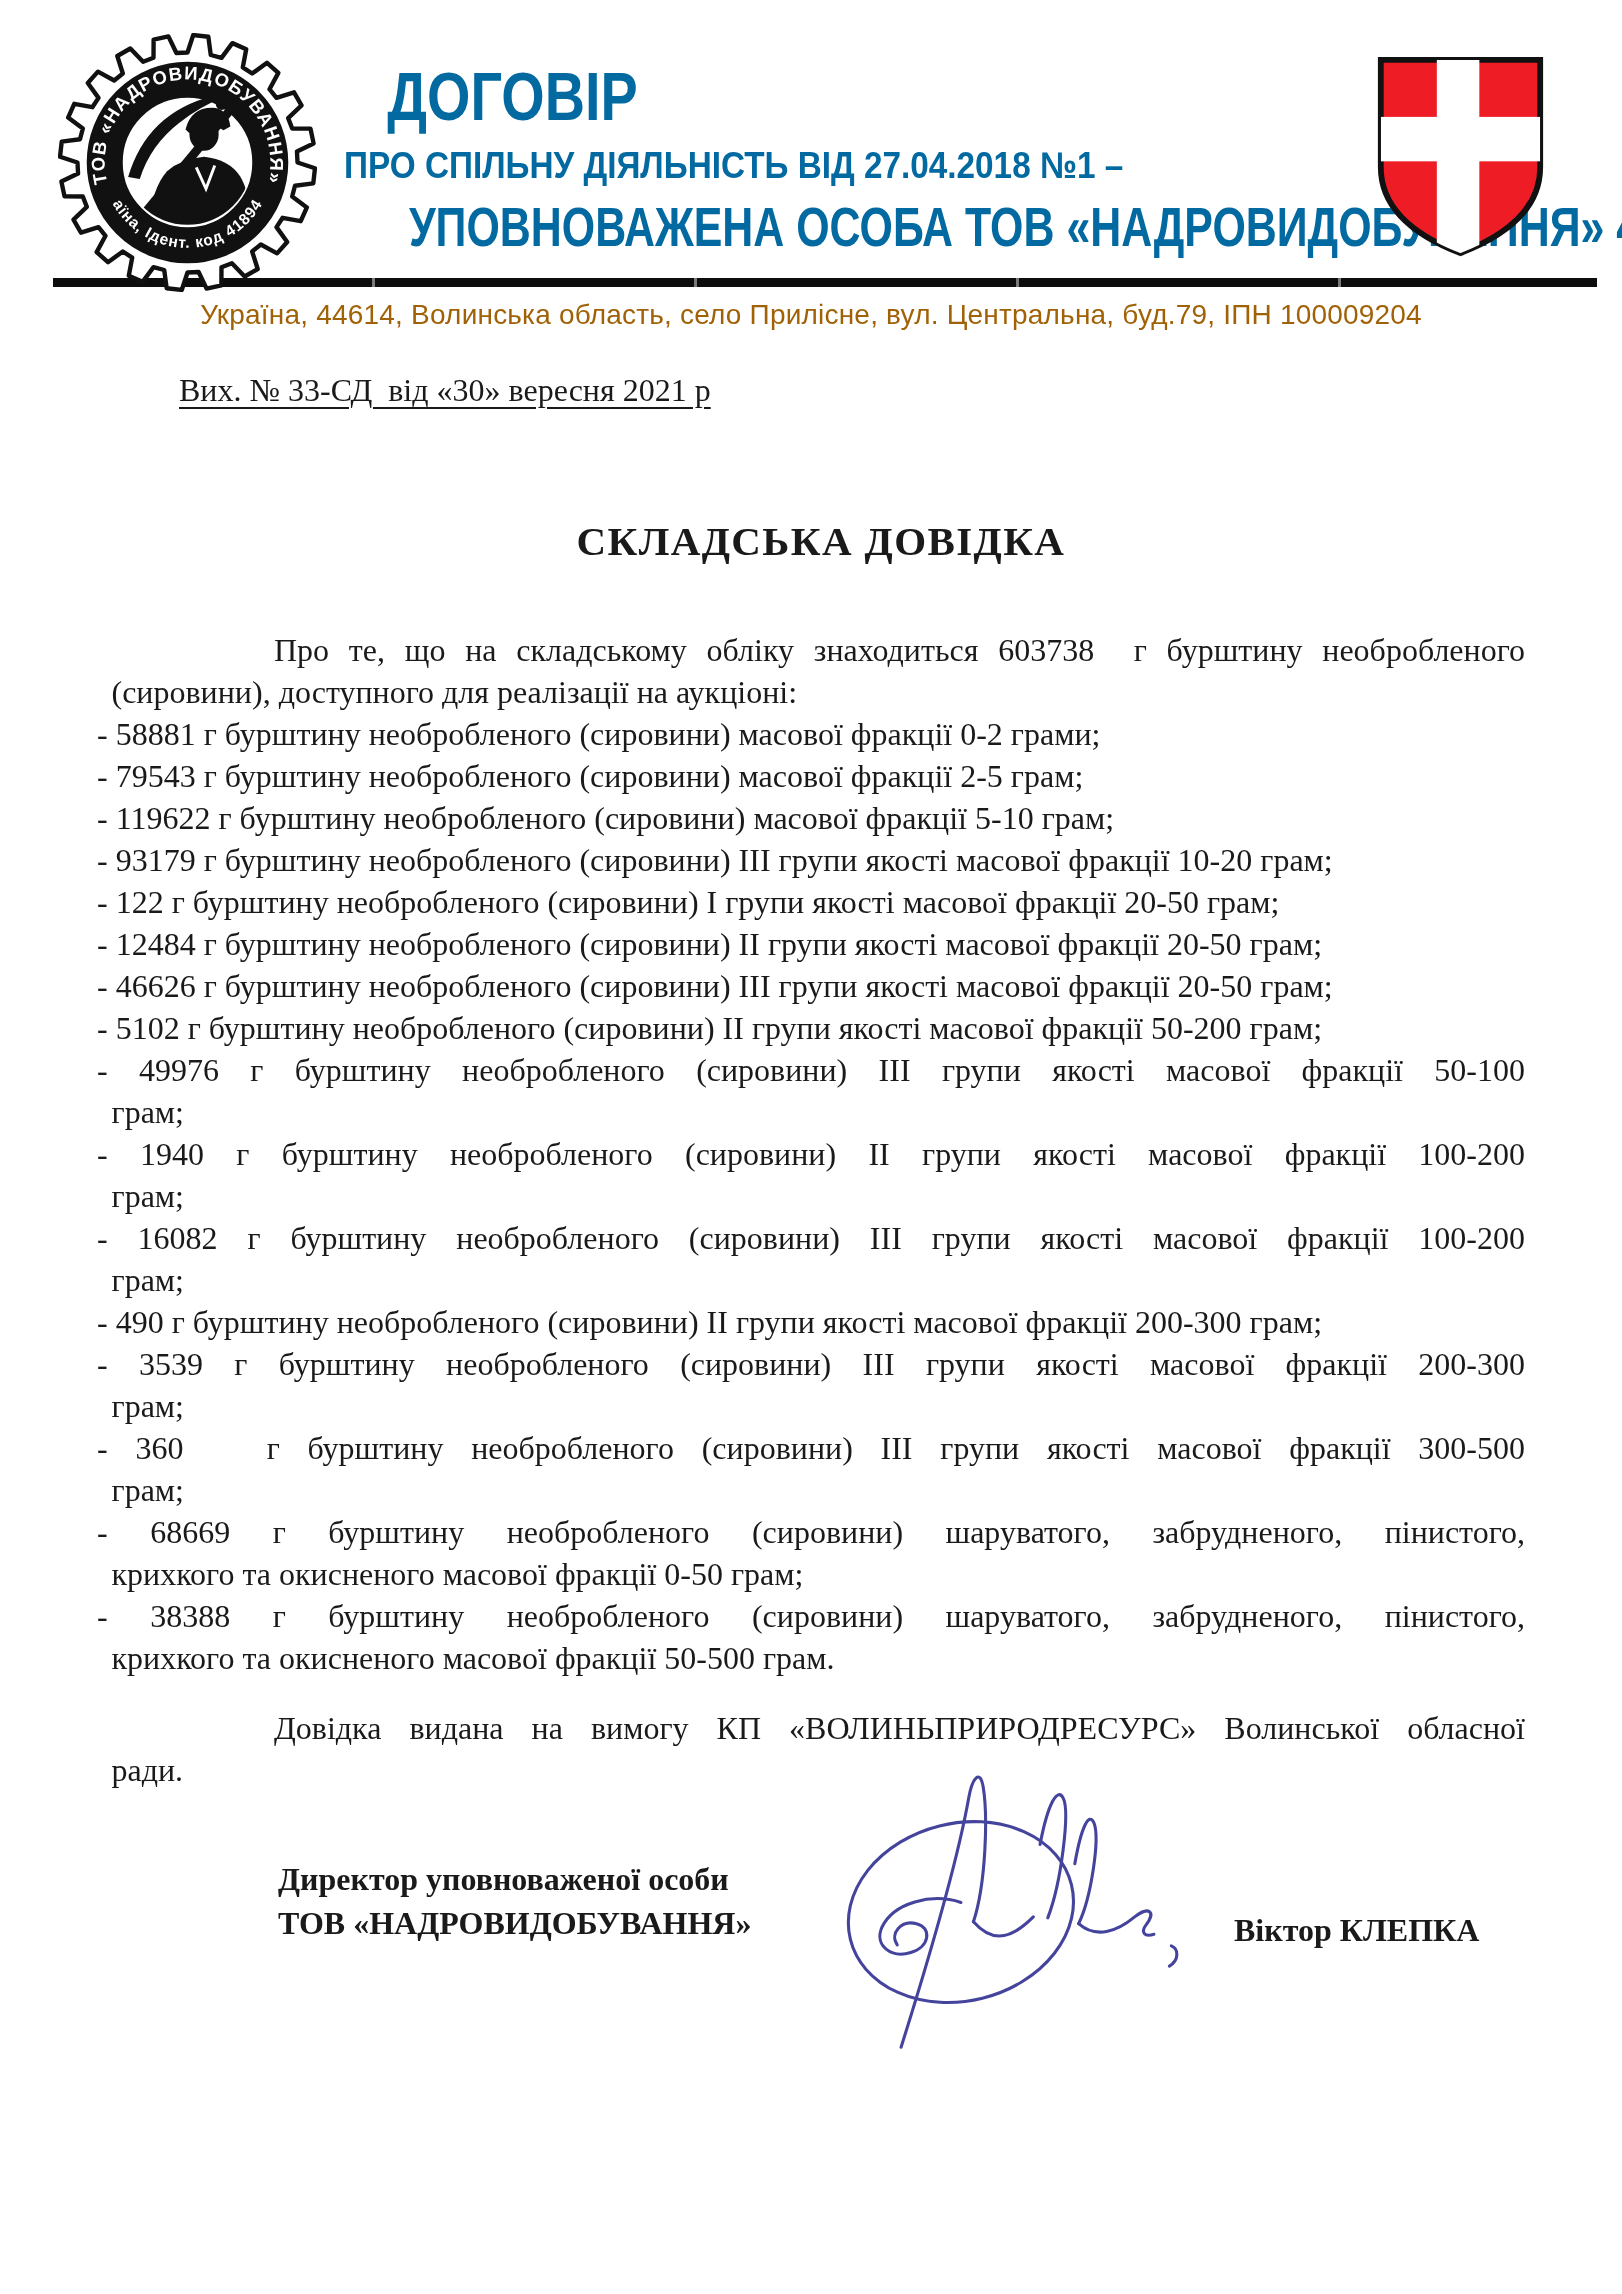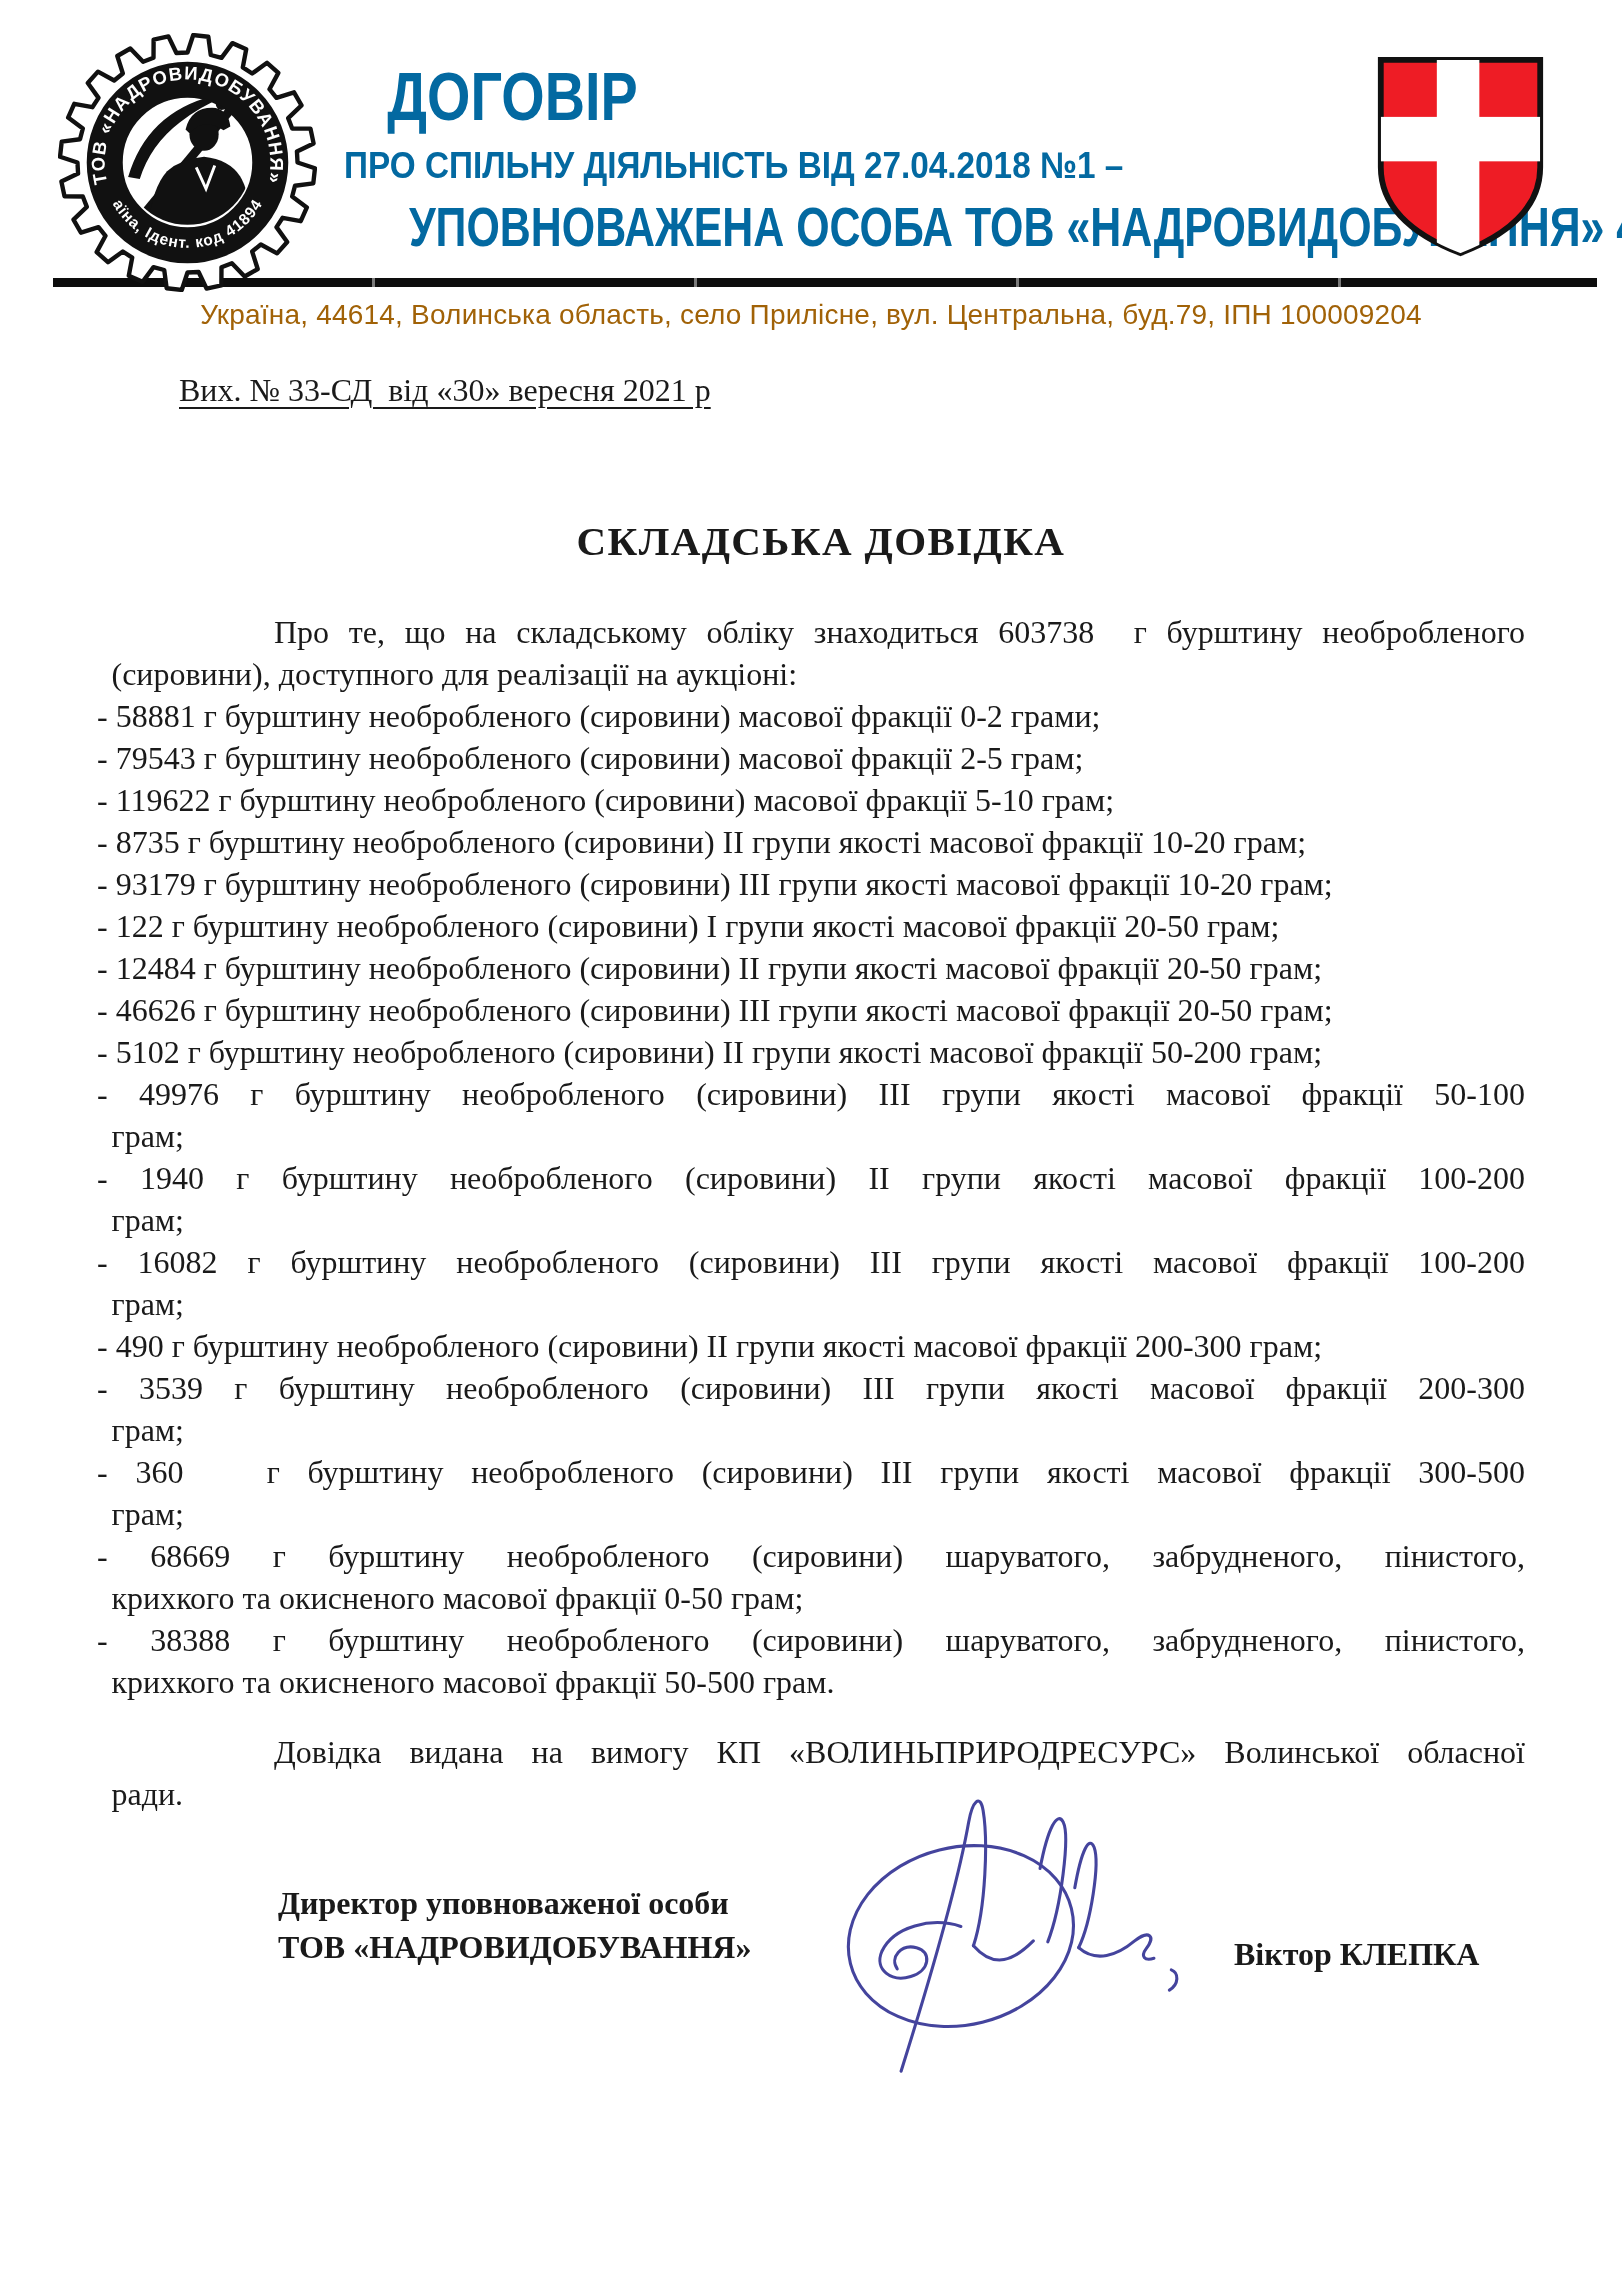--- a/index.html
+++ b/index.html
@@ -40,21 +40,21 @@
     margin:41px 0 0 179px;font-size:32px;
     text-decoration:underline;text-decoration-thickness:1.9px;text-underline-offset:5.8px;
   }
   
   .doc-heading{
     margin-top:108px;text-align:center;
     font-size:41px;font-weight:bold;letter-spacing:1.4px;margin-left:20px;
   }
   
   .content{margin:0 97px;font-size:32px;line-height:42px;}
-  .intro{margin-top:46px;}
+  .intro{margin-top:64px;}
   .line{width:100%;}
   .stretch{text-align:justify;text-align-last:justify;}
   .cont{padding-left:14.5px;}
   .indent{text-indent:177px;}
   .item .line:first-child{text-indent:0;}
   .closing{margin-top:28px;}
   
   .sig-row{position:relative;margin-top:66px;height:241px;}
   .sig-left{margin-left:181px;font-weight:bold;font-size:32px;line-height:44px;}
   .sig-name{position:absolute;left:1137px;top:52px;font-weight:bold;font-size:32px;white-space:nowrap;}
@@ -133,23 +133,20 @@
         <div class="item">
           <div class="line">- 58881 г бурштину необробленого (сировини) масової фракції 0-2 грами;</div>
         </div>
         <div class="item">
           <div class="line">- 79543 г бурштину необробленого (сировини) масової фракції 2-5 грам;</div>
         </div>
         <div class="item">
           <div class="line">- 119622 г бурштину необробленого (сировини) масової фракції 5-10 грам;</div>
         </div>
         <div class="item">
-          <div class="line">- 8735 г бурштину необробленого (сировини) ІІ групи якості масової фракції 10-20 грам;</div>
-        </div>
-        <div class="item">
           <div class="line">- 93179 г бурштину необробленого (сировини) ІІІ групи якості масової фракції 10-20 грам;</div>
         </div>
         <div class="item">
           <div class="line">- 122 г бурштину необробленого (сировини) І групи якості масової фракції 20-50 грам;</div>
         </div>
         <div class="item">
           <div class="line">- 12484 г бурштину необробленого (сировини) ІІ групи якості масової фракції 20-50 грам;</div>
         </div>
         <div class="item">
           <div class="line">- 46626 г бурштину необробленого (сировини) ІІІ групи якості масової фракції 20-50 грам;</div>

